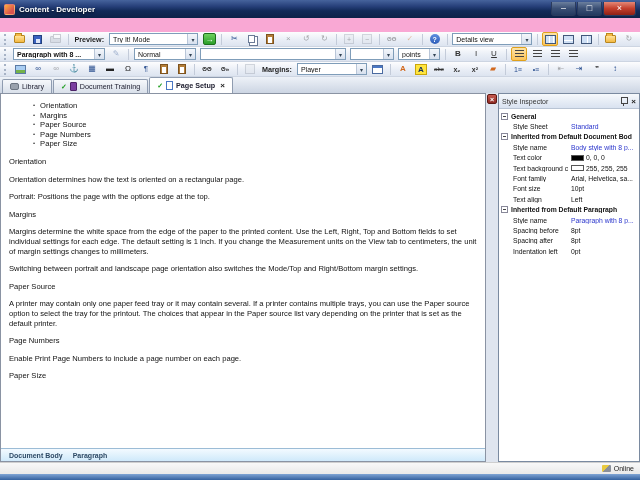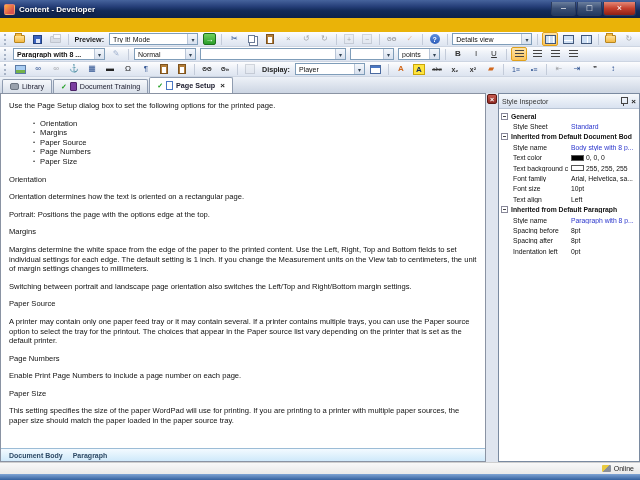--- a/index.html
+++ b/index.html
@@ -1,18 +1,18 @@
 <!DOCTYPE html>
 <html><head>
 <meta charset="utf-8">
 <style>
   * { box-sizing: border-box; margin: 0; padding: 0; }
   html,body { width:640px; height:480px; }
   body { font-family: "Liberation Sans", sans-serif; background:#dfe5ef; }
-  .window { position:relative; width:640px; height:480px; overflow:hidden; background:#eab308; }
+  .window { position:relative; width:640px; height:480px; overflow:hidden; background:#f9a8d4; }
 
   
   .titlebar { position:absolute; top:0; left:0; right:0; height:18px;
     background:linear-gradient(180deg,#46639c 0%,#27407a 35%,#122a58 60%,#0d2148 100%);
     display:flex; align-items:center; padding:0 4px; }
   .appicon { width:11px; height:11px; margin-right:4px; border-radius:2px;
     background:linear-gradient(135deg,#ffb03a,#d9534f 70%); border:1px solid #fff3; }
   .titletext { color:#fff; font-size:8px; font-weight:bold; text-shadow:0 1px 2px #000a; }
   .wbtns { margin-left:auto; display:flex; }
   .wbtn { width:25px; height:14px; margin-left:1px; display:flex; align-items:center; justify-content:center;
@@ -324,21 +324,21 @@
     <span class="tbtn">
         <i class="g c-dark" style="font-size:6px;font-weight:bold">ʘʘ</i>
       </span>
     <span class="tbtn">
         <i class="g c-dark" style="font-size:6px;font-weight:bold">ʘ»</i>
       </span>
     <span class="sep"></span>
     <span class="tbtn dis">
         <span class="grayic"></span>
       </span>
-    <span class="lbl">Display:</span>
+    <span class="lbl">Margins:</span>
     <span class="combo w72">
       <span class="ct">Player</span>
       <span class="ca">▾</span>
     </span>
     <span class="tbtn">
         <span class="winic"></span>
       </span>
     <span class="sep"></span>
     <span class="tbtn">
         <i class="g c-orange" style="font-weight:bold">A</i>
@@ -395,40 +395,38 @@
       <span class="pageic"></span>
       <span>Page Setup</span>
       <span class="tabx">×</span>
     </span>
   </div>
 
   <div class="main">
 
     <div class="editor">
       <div class="edbody">
-        <p>Use the Page Setup dialog box to set the following options for the printed page.</p>
         <ul>
           <li>Orientation</li>
           <li>Margins</li>
           <li>Paper Source</li>
           <li>Page Numbers</li>
           <li>Paper Size</li>
         </ul>
         <p>Orientation</p>
         <p>Orientation determines how the text is oriented on a rectangular page.</p>
         <p>Portrait: Positions the page with the options edge at the top.</p>
         <p>Margins</p>
         <p>Margins determine the white space from the edge of the paper to the printed content. Use the Left, Right, Top and Bottom fields to set individual settings for each edge. The default setting is 1 inch. If you change the Measurement units on the View tab to centimeters, the unit of margin settings changes to millimeters.</p>
-        <p>Switching between portrait and landscape page orientation also switches the Left/Top and Right/Bottom margin settings.</p>
+        <p>Switching between portrait and landscape page orientation also switches the Mode/Top and Right/Bottom margin settings.</p>
         <p>Paper Source</p>
         <p>A printer may contain only one paper feed tray or it may contain several. If a printer contains multiple trays, you can use the Paper source option to select the tray for the printout. The choices that appear in the Paper source list vary depending on the printer that is set as the default printer.</p>
         <p>Page Numbers</p>
         <p>Enable Print Page Numbers to include a page number on each page.</p>
         <p>Paper Size</p>
-        <p>This setting specifies the size of the paper WordPad will use for printing. If you are printing to a printer with multiple paper sources, the paper size should match the paper loaded in the paper source tray.</p>
 
       </div>
       <div class="crumbbar">
         <span>Document Body</span>
         <span>Paragraph</span>
       </div>
     </div>
 
     <div class="gutter">
       <span class="redx">×</span>

